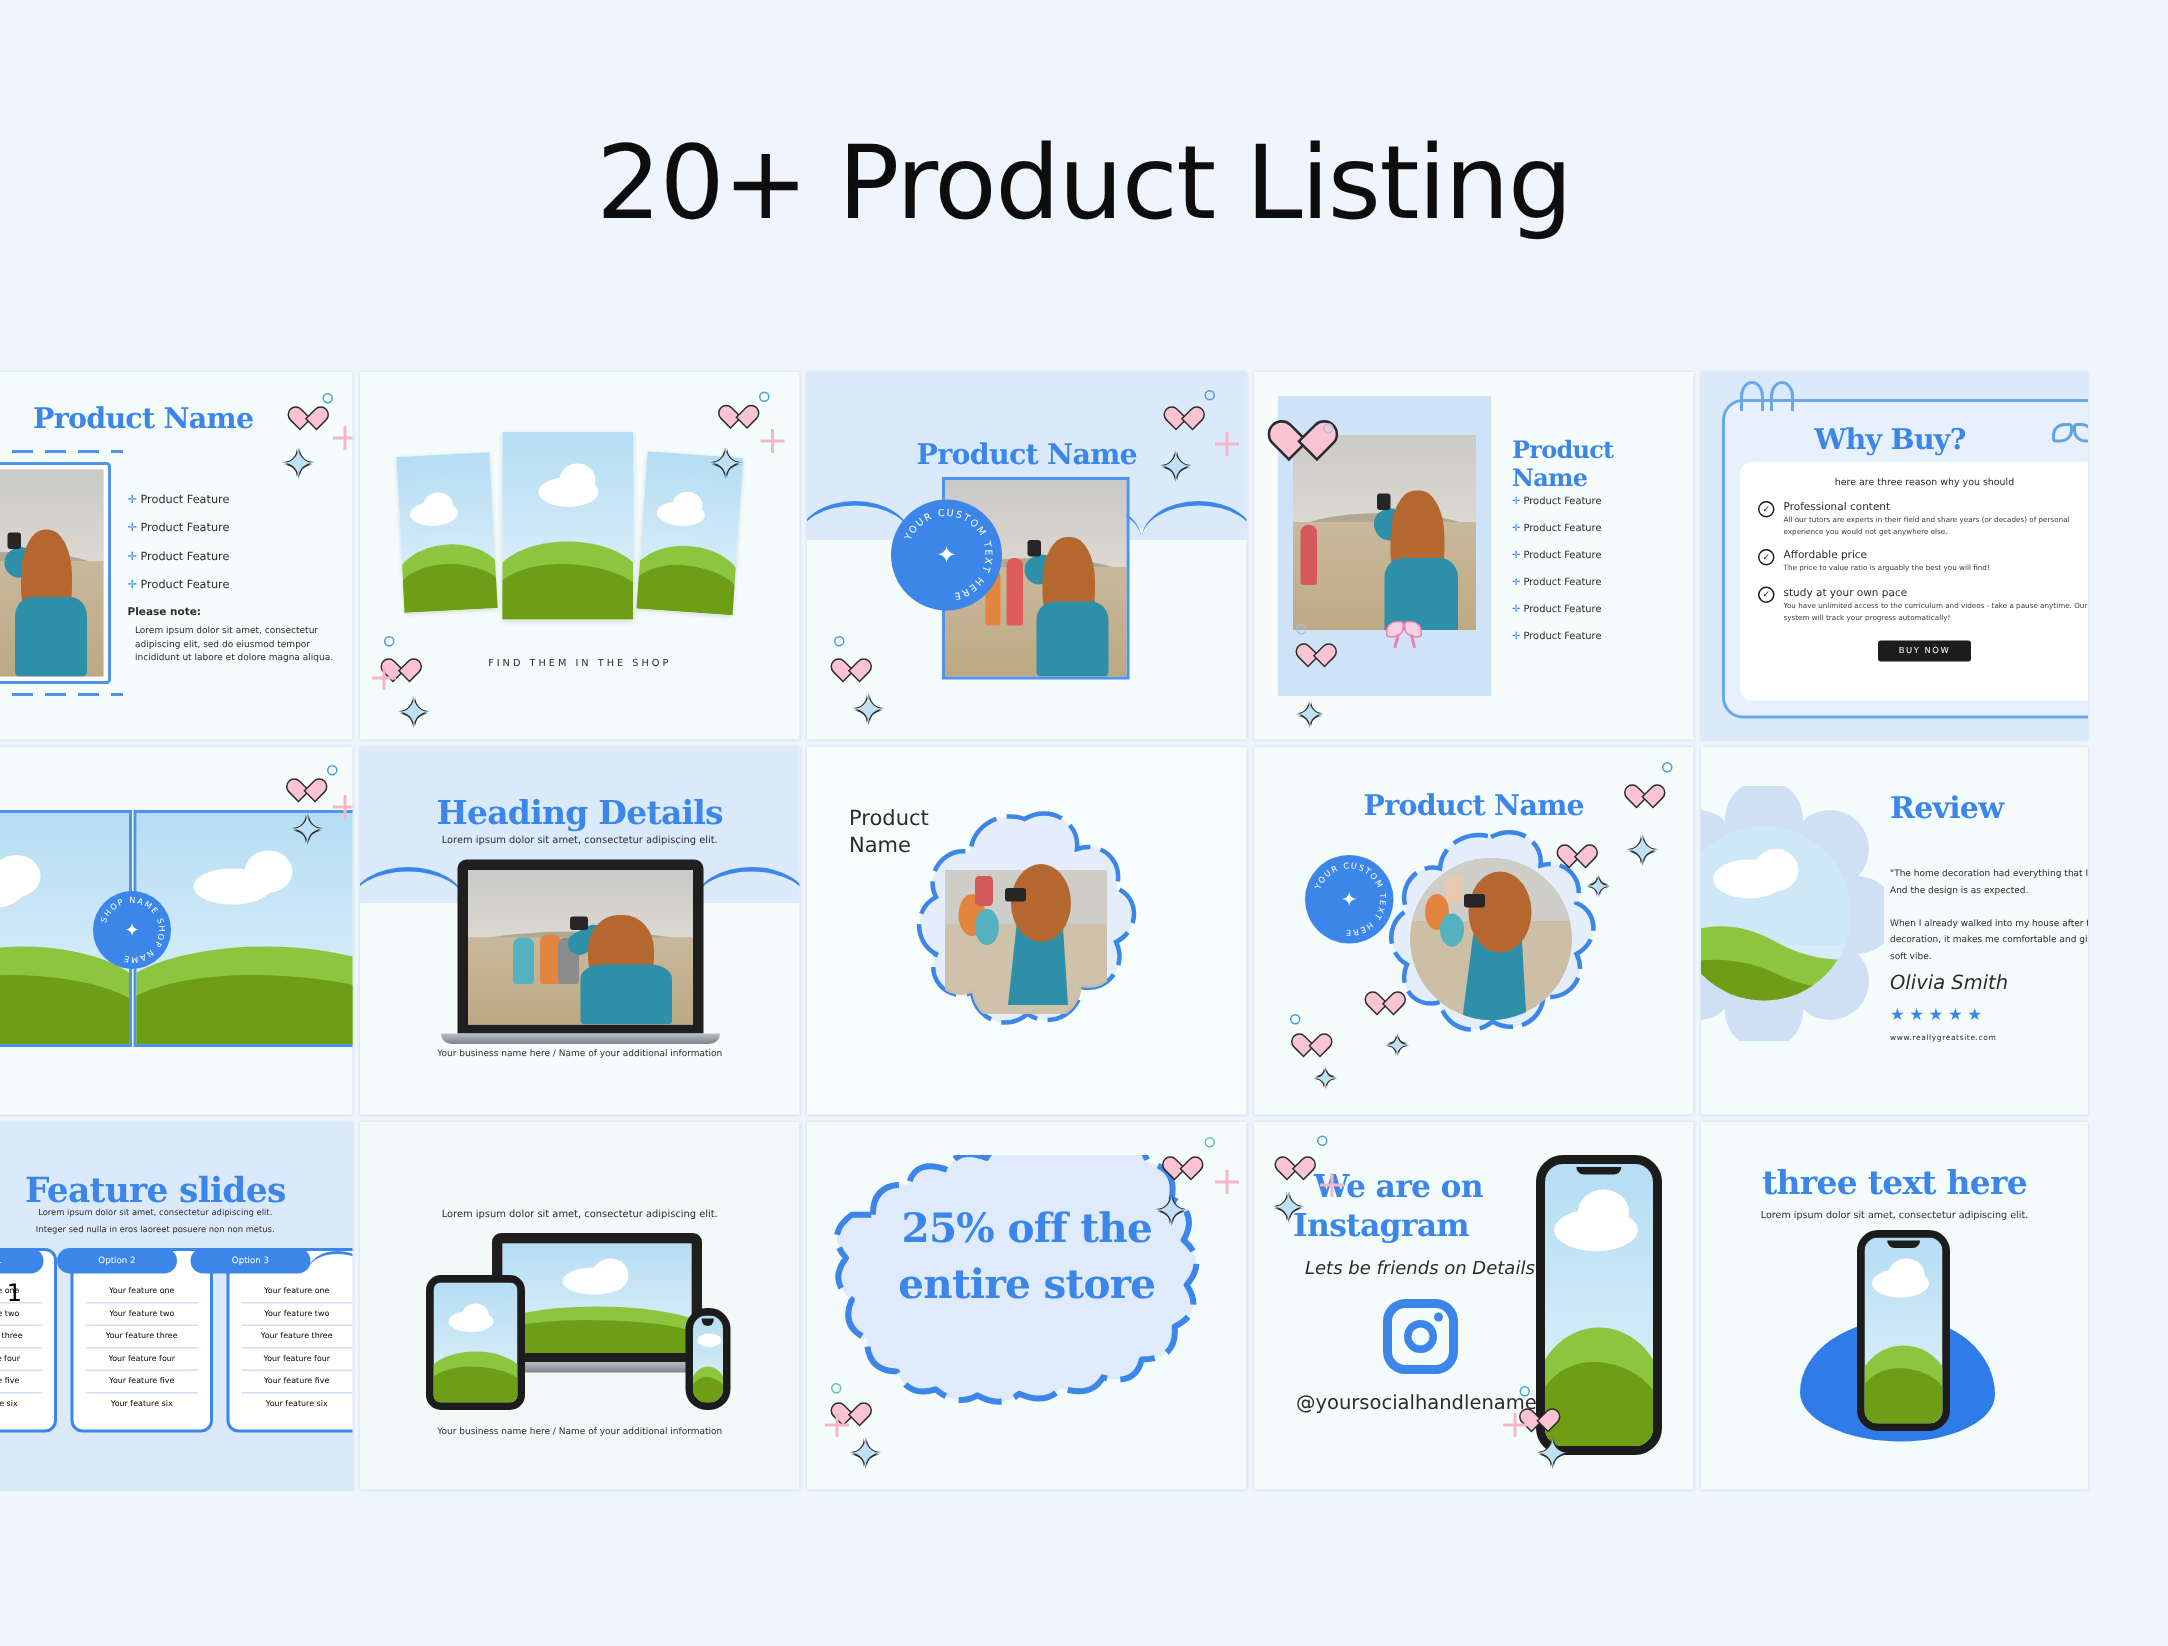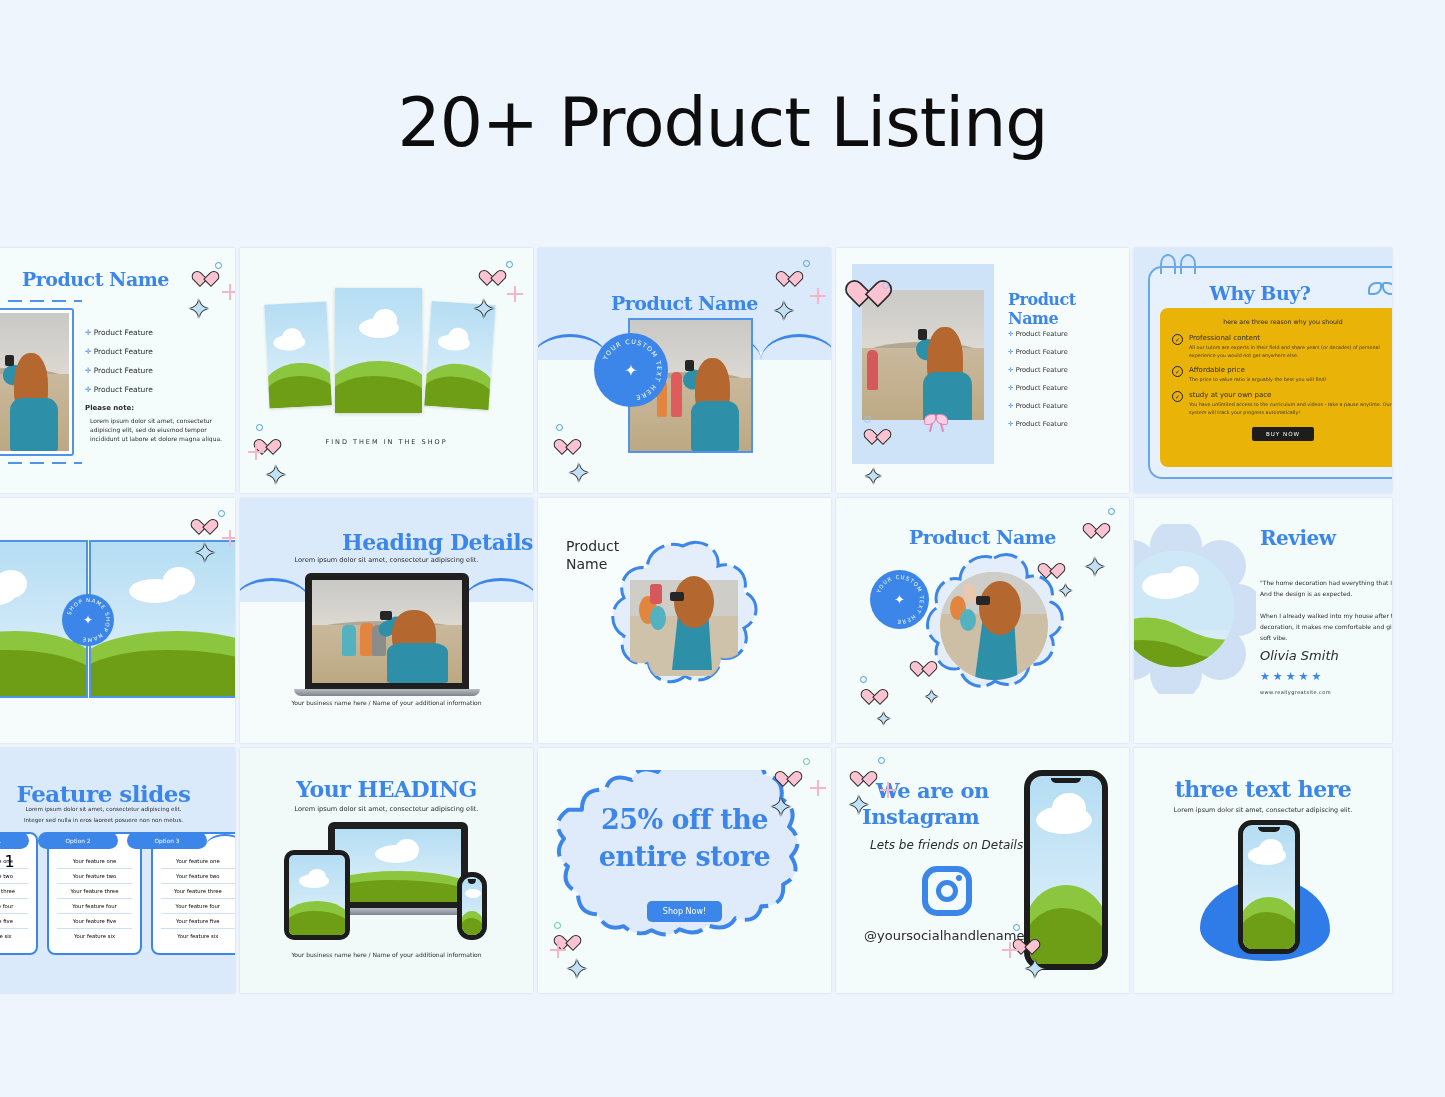--- a/index.html
+++ b/index.html
@@ -257,21 +257,21 @@
       <div style="position:absolute;left:14px;top:18px;right:-20px;bottom:14px;border:2px solid #6aa8e8;border-radius:14px;background:#e7f1fd;"></div>
       <div style="position:absolute;left:26px;top:6px;width:44px;height:22px;">
         <div style="position:absolute;left:0;top:0;width:16px;height:20px;border:2px solid #6aa8e8;border-bottom:none;border-radius:50% 50% 0 0;"></div>
         <div style="position:absolute;left:20px;top:0;width:16px;height:20px;border:2px solid #6aa8e8;border-bottom:none;border-radius:50% 50% 0 0;"></div>
       </div>
       <div style="position:absolute;right:-6px;top:32px;width:30px;height:22px;">
         <div style="position:absolute;left:0;top:2px;width:14px;height:13px;border:2px solid #5fa6e2;border-radius:60% 20% 60% 20%;"></div>
         <div style="position:absolute;left:14px;top:2px;width:14px;height:13px;border:2px solid #5fa6e2;border-radius:20% 60% 20% 60%;"></div>
       </div>
       <div class="h-display" style="position:absolute;left:40px;right:46px;top:34px;text-align:center;font-size:19px;">Why Buy?</div>
-      <div style="position:absolute;left:26px;top:60px;right:-14px;bottom:26px;background:#eab308;border-radius:8px;padding:10px 12px;">
+      <div style="position:absolute;left:26px;top:60px;right:-14px;bottom:26px;background:#ffffff;border-radius:8px;padding:10px 12px;">
         <div class="tiny" style="text-align:center;font-size:6.3px;color:#2c2c2c;margin-bottom:9px;">here are three reason why you should</div>
 
         <div style="display:flex;gap:6px;margin-bottom:7px;">
           <span style="flex:0 0 11px;width:11px;height:11px;border:1.2px solid #1d1d1d;border-radius:50%;font-size:6px;line-height:10px;text-align:center;color:#1d1d1d;">✓</span>
           <div>
             <div class="tiny" style="font-size:7px;color:#2c2c2c;margin-bottom:2px;">Professional content</div>
             <div class="tiny" style="font-size:4.8px;line-height:1.6;color:#3a3a3a;">All our tutors are experts in their field and share years (or decades) of personal experience you would not get anywhere else.</div>
           </div>
         </div>
 
@@ -333,21 +333,21 @@
     </div>
 
     <div class="slide w-std" style="background:#f6fcfc">
       <div style="position:absolute;left:0;right:0;top:0;height:96px;background:#dbeafb;"></div>
       <div style="position:absolute;left:-6px;right:-6px;top:80px;height:24px;display:flex;">
         <div style="flex:1;height:24px;border-top:3px solid #3b86e8;border-radius:50%/100% 100% 0 0;background:#dbeafb;"></div>
         <div style="flex:1;height:24px;border-top:3px solid #3b86e8;border-radius:50%/100% 100% 0 0;background:#dbeafb;"></div>
         <div style="flex:1;height:24px;border-top:3px solid #3b86e8;border-radius:50%/100% 100% 0 0;background:#dbeafb;"></div>
         <div style="flex:1;height:24px;border-top:3px solid #3b86e8;border-radius:50%/100% 100% 0 0;background:#dbeafb;"></div>
       </div>
-      <div class="h-display" style="position:absolute;left:0;right:0;top:31px;text-align:right;font-size:22px;">Heading Details</div>
+      <div class="h-display" style="position:absolute;left:0;right:0;top:31px;text-align:center;font-size:22px;">Heading Details</div>
       <div class="tiny" style="position:absolute;left:0;right:0;top:58px;text-align:center;font-size:6.6px;color:#2c2c2c;">Lorem ipsum dolor sit amet, consectetur adipiscing elit.</div>
       <div class="laptop" style="position:absolute;left:65px;top:75px;width:164px;height:116px;">
         <div class="screen">
           <div class="photo" style="width:100%;height:100%;">
             <div class="sky"></div>
               <div class="mount"></div>
               <div class="sand"></div>
             <div class="tot" style="left:20%;background:#54b2c0;height:30%;"></div>
             <div class="tot" style="left:32%;background:#e2863f;height:32%;"></div>
             <div class="tot" style="left:40%;background:#8c8c8c;height:30%;"></div>
@@ -518,21 +518,20 @@
       <div style="position:absolute;left:66px;top:84px;width:80px;height:17px;background:#3b86e8;border-radius:9px;display:flex;align-items:center;justify-content:center;">
         <span class="tiny" style="color:#fff;font-size:5.8px;">Option 2</span>
       </div>
       <div style="position:absolute;left:155px;top:84px;width:80px;height:17px;background:#3b86e8;border-radius:9px;display:flex;align-items:center;justify-content:center;">
         <span class="tiny" style="color:#fff;font-size:5.8px;">Option 3</span>
       </div>
       <div style="position:absolute;left:233px;top:86px;width:40px;height:14px;border-top:2.5px solid #3b86e8;border-radius:50%/100% 100% 0 0;"></div>
     </div>
 
     <div class="slide w-std" style="background:#f1faf9">
-      <div class="h-display" style="position:absolute;left:0;right:0;top:28px;text-align:center;font-size:22px;">Your HEADING</div>
       <div class="tiny" style="position:absolute;left:0;right:0;top:57px;text-align:center;font-size:6.6px;color:#2c2c2c;">Lorem ipsum dolor sit amet, consectetur adipiscing elit.</div>
 
       <div class="laptop" style="position:absolute;left:88px;top:74px;width:140px;height:86px;">
         <div class="screen">
           <div class="scene" style="width:100%;height:100%;">
             <div class="cloud" style="left:32%;top:22%;width:42px;height:18px;"></div>
             <div class="cloud" style="left:48%;top:14%;width:24px;height:22px;"></div>
             <div class="hill-l"></div>
               <div class="hill-d"></div>
           </div>
@@ -559,23 +558,20 @@
     </div>
 
     <div class="slide w-std" style="background:#f3fbfb">
       <div style="position:absolute;left:18px;top:22px;right:18px;bottom:24px;">
         <svg viewBox="0 0 258 200" preserveAspectRatio="none" style="width:100%;height:100%;">
           <path d="M26 40 q0 -22 24 -20 q4 -18 26 -10 q6 -16 26 -8 q8 -14 26 -6 q10 -14 28 -5 q12 -12 28 -2 q20 -4 26 16 q20 4 16 24 q18 10 8 28 q16 14 2 30 q12 18 -8 28 q2 22 -22 22 q-4 18 -26 12 q-8 14 -28 7 q-10 12 -28 4 q-12 10 -28 1 q-14 8 -28 -4 q-18 6 -26 -12 q-20 0 -20 -22 q-18 -8 -10 -26 q-16 -12 -4 -28 q-14 -16 4 -29 Z" fill="#dfeafb" stroke="#3b86e8" stroke-width="4" stroke-dasharray="30 9" stroke-linejoin="round"></path>
         </svg>
       </div>
       <div class="h-display" style="position:absolute;left:0;right:0;top:56px;text-align:center;font-size:27px;">25% off the</div>
       <div class="h-display" style="position:absolute;left:0;right:0;top:93px;text-align:center;font-size:27px;">entire store</div>
-      <div style="position:absolute;left:0;right:0;top:152px;text-align:center;">
-        <span class="tiny" style="display:inline-block;background:#3b86e8;color:#fff;font-size:8px;padding:6px 16px;border-radius:5px;">Shop Now!</span>
-      </div>
       <span class="heart" style="left:245px;top:24px;"></span>
       <span class="ring" style="left:265px;top:10px;border-color:#5ec0b0;"></span>
       <span class="spark" style="left:232px;top:46px;">✦</span>
       <span class="crosshair" style="left:272px;top:32px;"></span>
       <span class="heart" style="left:24px;top:188px;"></span>
       <span class="ring" style="left:16px;top:174px;border-color:#5ec0b0;"></span>
       <span class="spark" style="left:28px;top:208px;">✦</span>
       <span class="crosshair" style="left:12px;top:194px;"></span>
     </div>
 

